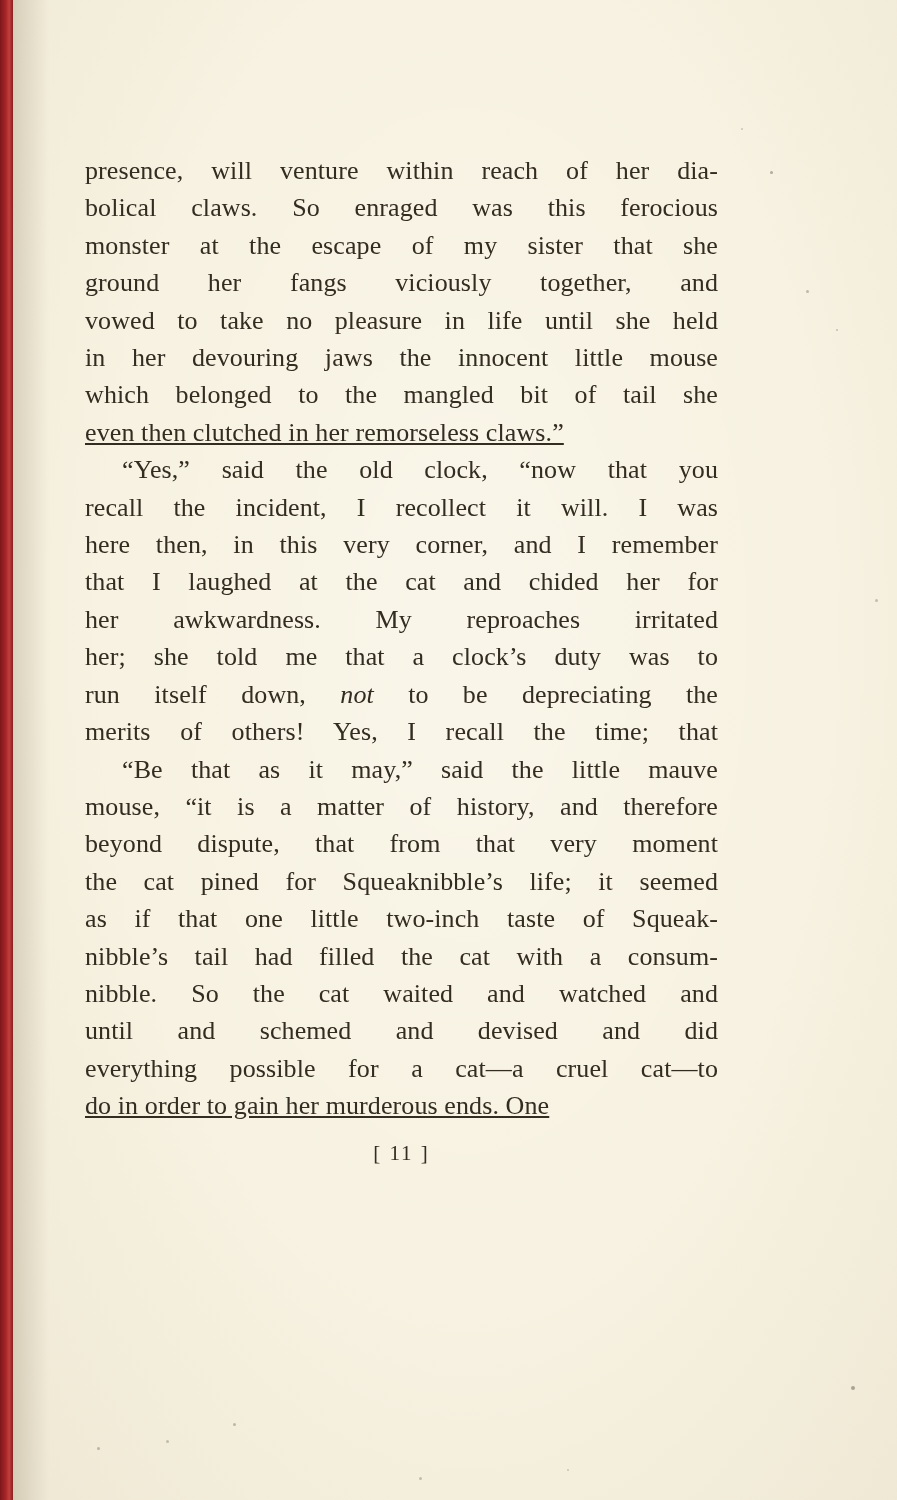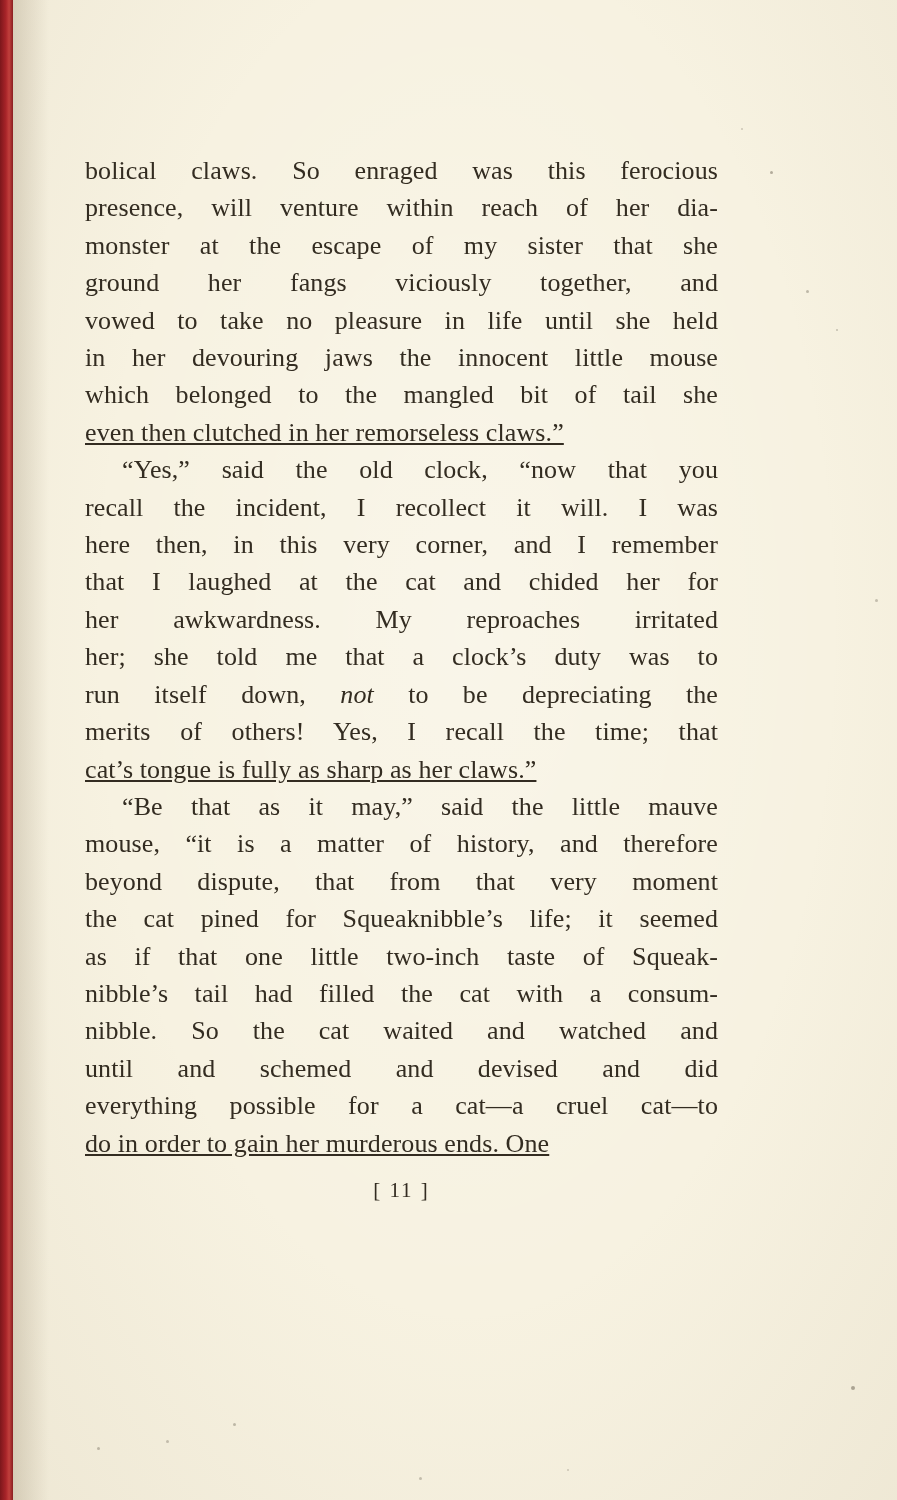--- a/index.html
+++ b/index.html
@@ -67,39 +67,38 @@
 <div style="position:absolute; inset:0;">
 
   <div class="paper-vignette"></div>
 
   <div class="binding-edge"></div>
   <div class="page-curve-shadow"></div>
 
   <div class="text-block">
     <div>
         <div class="paragraph">
+          <div class="line">presence, will venture within reach of her dia-</div>
           <div class="line">bolical claws. So enraged was this ferocious</div>
-          <div class="line">presence, will venture within reach of her dia-</div>
           <div class="line">monster at the escape of my sister that she</div>
           <div class="line">ground her fangs viciously together, and</div>
           <div class="line">vowed to take no pleasure in life until she held</div>
           <div class="line">in her devouring jaws the innocent little mouse</div>
           <div class="line">which belonged to the mangled bit of tail she</div>
           <div class="line last">even then clutched in her remorseless claws.”</div>
         </div>
         <div class="paragraph">
           <div class="line indent">“Yes,” said the old clock, “now that you</div>
           <div class="line">recall the incident, I recollect it will. I was</div>
           <div class="line">here then, in this very corner, and I remember</div>
           <div class="line">that I laughed at the cat and chided her for</div>
           <div class="line">her awkwardness. My reproaches irritated</div>
           <div class="line">her; she told me that a clock’s duty was to</div>
           <div class="line">run itself down, <em>not</em> to be depreciating the</div>
           <div class="line">merits of others! Yes, I recall the time; that</div>
-          <div class="line last">cat’s tongue is fully as sharp as her claws.”</div>
         </div>
         <div class="paragraph">
           <div class="line indent">“Be that as it may,” said the little mauve</div>
           <div class="line">mouse, “it is a matter of history, and therefore</div>
           <div class="line">beyond dispute, that from that very moment</div>
           <div class="line">the cat pined for Squeaknibble’s life; it seemed</div>
           <div class="line">as if that one little two-inch taste of Squeak-</div>
           <div class="line">nibble’s tail had filled the cat with a consum-</div>
           <div class="line">nibble. So the cat waited and watched and</div>
           <div class="line">until and schemed and devised and did</div>

